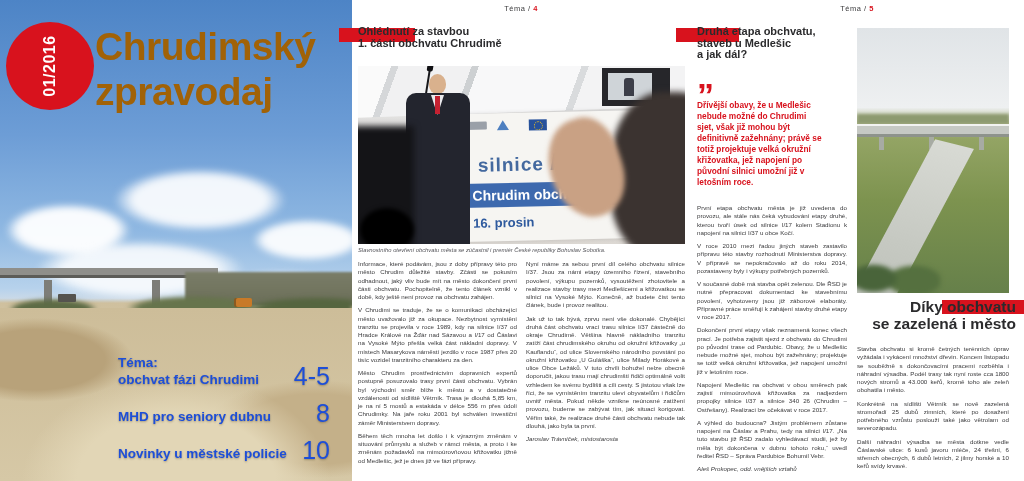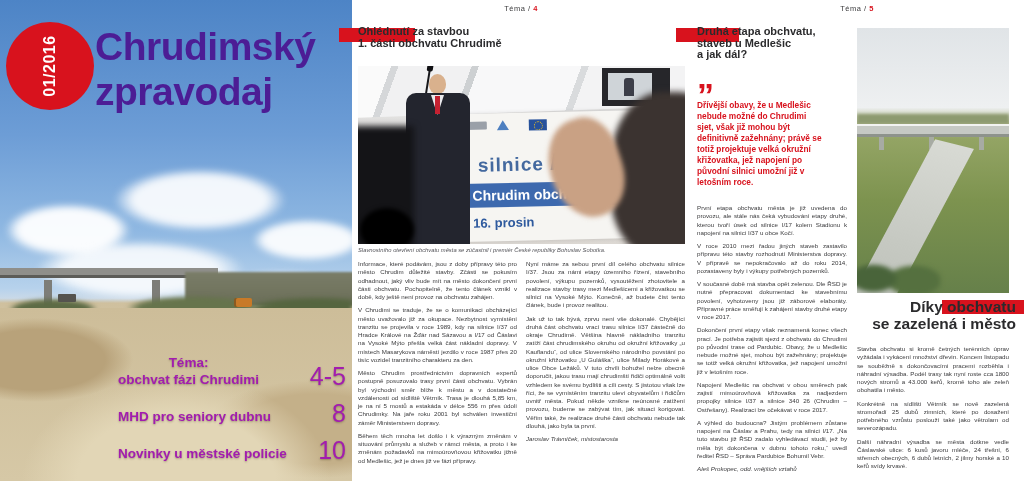--- a/index.html
+++ b/index.html
@@ -32,22 +32,22 @@
     background:
       radial-gradient(220px 150px at 50% 100%,#e2d6b6 0 45%,transparent 70%),
       radial-gradient(140px 60px at 10% 30%,#b8a27a 0 50%,transparent 70%),
       radial-gradient(160px 70px at 90% 70%,#c4b089 0 50%,transparent 70%),
       linear-gradient(180deg,#cdbd99,#d6c8a6);}
   .machine-orange{position:absolute;left:236px;top:298px;width:16px;height:9px;background:#c87a28;border-radius:2px;box-shadow:-2px 0 0 #8a5a20;}
   .machine-grey{position:absolute;left:58px;top:294px;width:18px;height:8px;background:#55534e;border-radius:1px;}
   .issue-badge{position:absolute;left:6px;top:22px;width:88px;height:88px;border-radius:50%;background:#d8121d;}
   .issue-badge span{position:absolute;left:50%;top:50%;transform:translate(-50%,-50%) rotate(-90deg);
     color:#fff;font-weight:bold;font-size:16px;letter-spacing:.5px;white-space:nowrap;}
-  .cover-title{position:absolute;left:95px;top:24px;color:#4c1d95;font-weight:bold;font-size:39px;line-height:1.16;letter-spacing:-.5px;}
-  .topics{position:absolute;left:118px;right:6px;top:355px;color:#a21caf;text-shadow:0 1px 2px rgba(60,50,20,.35);text-align:center;}
+  .cover-title{position:absolute;left:95px;top:24px;color:#a16207;font-weight:bold;font-size:39px;line-height:1.16;letter-spacing:-.5px;}
+  .topics{position:absolute;left:118px;right:22px;top:355px;color:#1d4ed8;text-shadow:0 1px 2px rgba(60,50,20,.35);}
   .topic-row{display:flex;align-items:flex-end;justify-content:space-between;margin-bottom:12px;}
   .topic-label{font-size:13.5px;font-weight:bold;line-height:1.25;}
   .topic-num{font-size:25px;font-weight:normal;line-height:1;margin-left:8px;}
   
   .page{position:absolute;top:0;height:378px;background:#fff;}
   .page-head{position:absolute;top:4px;left:0;right:0;text-align:center;font-size:7.5px;color:#3c3c3e;letter-spacing:.5px;}
   .page-head .num{color:#d8121d;font-weight:bold;}
   .art-title{position:absolute;font-size:11px;font-weight:bold;color:#2b2b2d;line-height:1.05;z-index:2;}
   .red-bar{position:absolute;background:#d8121d;z-index:1;}
   .bodytext p{margin:0 0 5px 0;font-size:6.2px;line-height:1.33;color:#3a3a3c;text-align:justify;}

